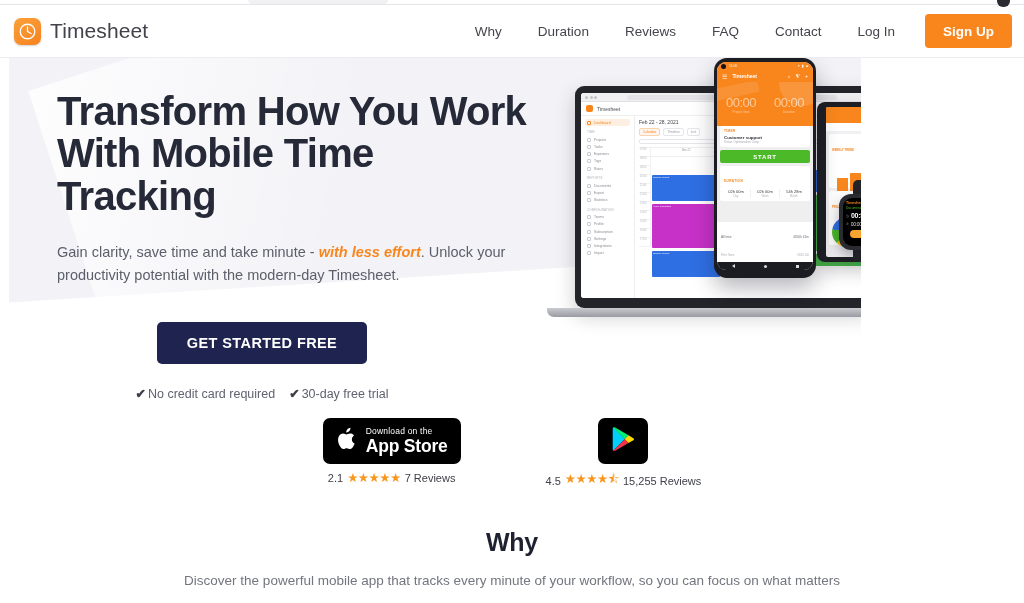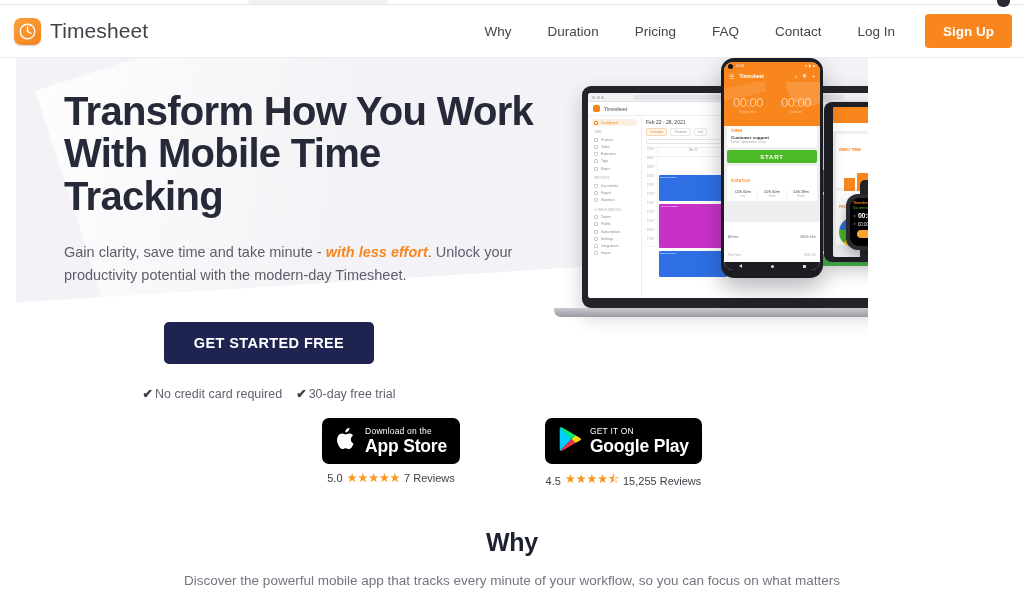--- a/index.html
+++ b/index.html
@@ -49,21 +49,21 @@
   }
   .nav-cta {
     background:#f8861d; color:#fff; font-size:13.5px; font-weight:bold;
     height:34px; padding:0 18px; display:flex; align-items:center;
     border-radius:4px; margin-left:12px; margin-right:12px; cursor:pointer;
     white-space:nowrap;
   }
 
   
   .hero {
-    position:absolute; top:58px; left:16px; width:852px; height:345px;
+    position:absolute; top:58px; left:9px; width:852px; height:345px;
     background:#f3f3f7; overflow:hidden;
   }
   .hero-sheen {
     position:absolute; top:-40px; left:60px; width:420px; height:330px;
     background:linear-gradient(120deg, rgba(255,255,255,.85), rgba(255,255,255,0) 62%);
     transform:rotate(-18deg);
   }
   .hero-diag {
     position:absolute; left:0; bottom:-120px; width:1024px; height:220px;
     background:#ffffff;
@@ -286,21 +286,21 @@
           <circle cx="12" cy="12" r="9.2" fill="none" stroke="#ffffff" stroke-width="1.7"></circle>
           <path d="M12 12 L12 6.2" stroke="#ffffff" stroke-width="1.6" stroke-linecap="round"></path>
           <path d="M12 12 L16.6 14.6" stroke="#ffffff" stroke-width="1.6" stroke-linecap="round"></path>
         </svg>
       </span>
       <span class="brand-name">Timesheet</span>
     </div>
     <div class="nav">
       <span class="nav-link">Why</span>
       <span class="nav-link">Duration</span>
-      <span class="nav-link">Pricing</span>
+      <span class="nav-link">Reviews</span>
       <span class="nav-link">FAQ</span>
       <span class="nav-link">Contact</span>
       <span class="nav-link">Log In</span>
       <span class="nav-cta">Sign Up</span>
     </div>
   </div>
 
   <div class="hero">
     <div class="hero-sheen"></div>
 
@@ -636,40 +636,36 @@
           <svg width="22" height="26" viewBox="0 0 24 28">
             <path fill="#ffffff" d="M17.3 14.6c0-2.8 2.3-4.2 2.4-4.3-1.3-1.9-3.3-2.2-4-2.2-1.7-.2-3.4 1-4.2 1-.9 0-2.2-1-3.7-1-1.9 0-3.6 1.1-4.6 2.8-2 3.4-.5 8.5 1.4 11.3.9 1.4 2 2.9 3.5 2.8 1.4-.1 1.9-.9 3.6-.9s2.2.9 3.7.9c1.5 0 2.5-1.4 3.4-2.8 1.1-1.6 1.5-3.1 1.5-3.2-.1 0-2.9-1.1-3-4.4zM14.6 5.2c.8-.9 1.3-2.2 1.1-3.5-1.1.1-2.5.8-3.3 1.7-.7.8-1.3 2.1-1.2 3.4 1.2.1 2.5-.6 3.4-1.6z"></path>
           </svg>
         </span>
         <span class="badge-txt">
           <span class="badge-small">Download on the</span>
           <span class="badge-big">App Store</span>
         </span>
       </div>
       <div class="rating">
-        <span>5.0</span>
+        <span>2.1</span>
         <span class="stars">★★★★★</span>
         <span>7 Reviews</span>
       </div>
     </div>
 
     <div class="store">
       <div class="badge">
         <span>
           <svg width="24" height="26" viewBox="0 0 24 26">
             <path fill="#00d0ff" d="M2.2 1.4c-.3.3-.5.8-.5 1.5v20.2c0 .7.2 1.2.5 1.5l.1.1L13.6 13.3v-.3L2.3 1.4h-.1z"></path>
             <path fill="#ffd900" d="M17.4 17.1l-3.8-3.8v-.3l3.8-3.8.1.1 4.5 2.6c1.3.7 1.3 1.9 0 2.7l-4.6 2.5z"></path>
             <path fill="#f43249" d="M17.5 17.1l-3.9-3.9L2.2 24.7c.4.5 1.1.5 1.9.1l13.4-7.7"></path>
             <path fill="#00f076" d="M17.5 9.2L4.1 1.6c-.8-.5-1.5-.4-1.9.1l11.4 11.4 3.9-3.9z"></path>
           </svg>
         </span>
-        <span class="badge-txt">
-          <span class="badge-small">GET IT ON</span>
-          <span class="badge-big">Google Play</span>
-        </span>
       </div>
       <div class="rating">
         <span>4.5</span>
         <span class="stars">★★★★⯪</span>
         <span>15,255 Reviews</span>
       </div>
     </div>
   </div>
 
   <div class="why">

